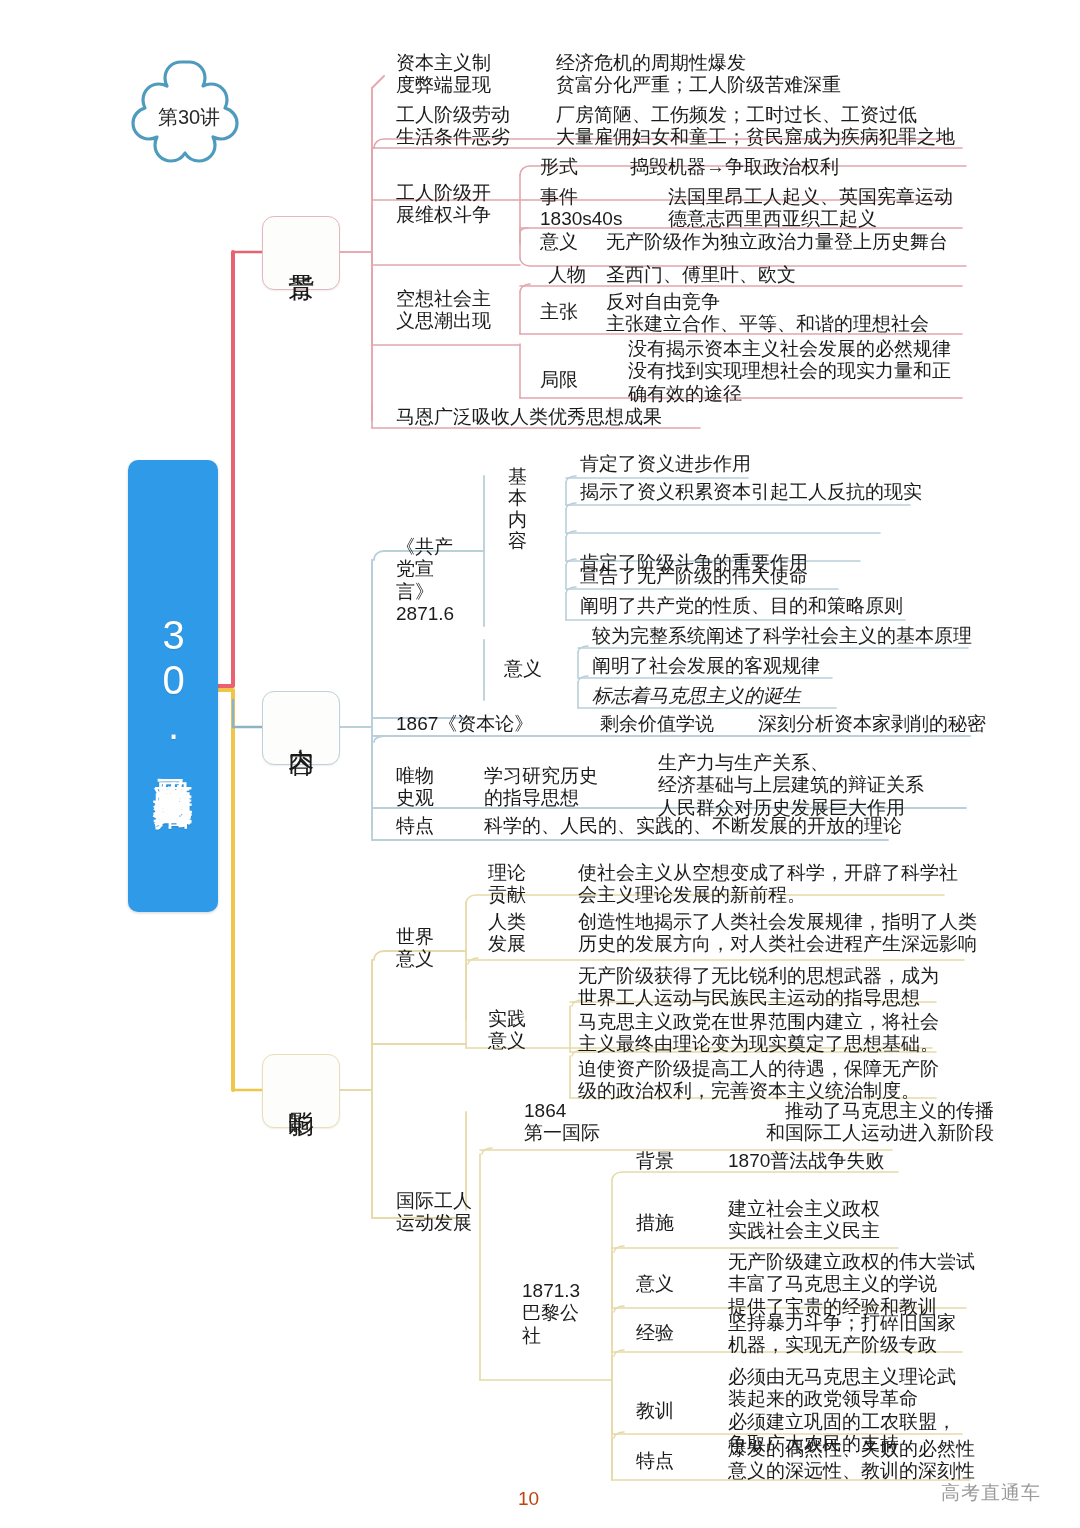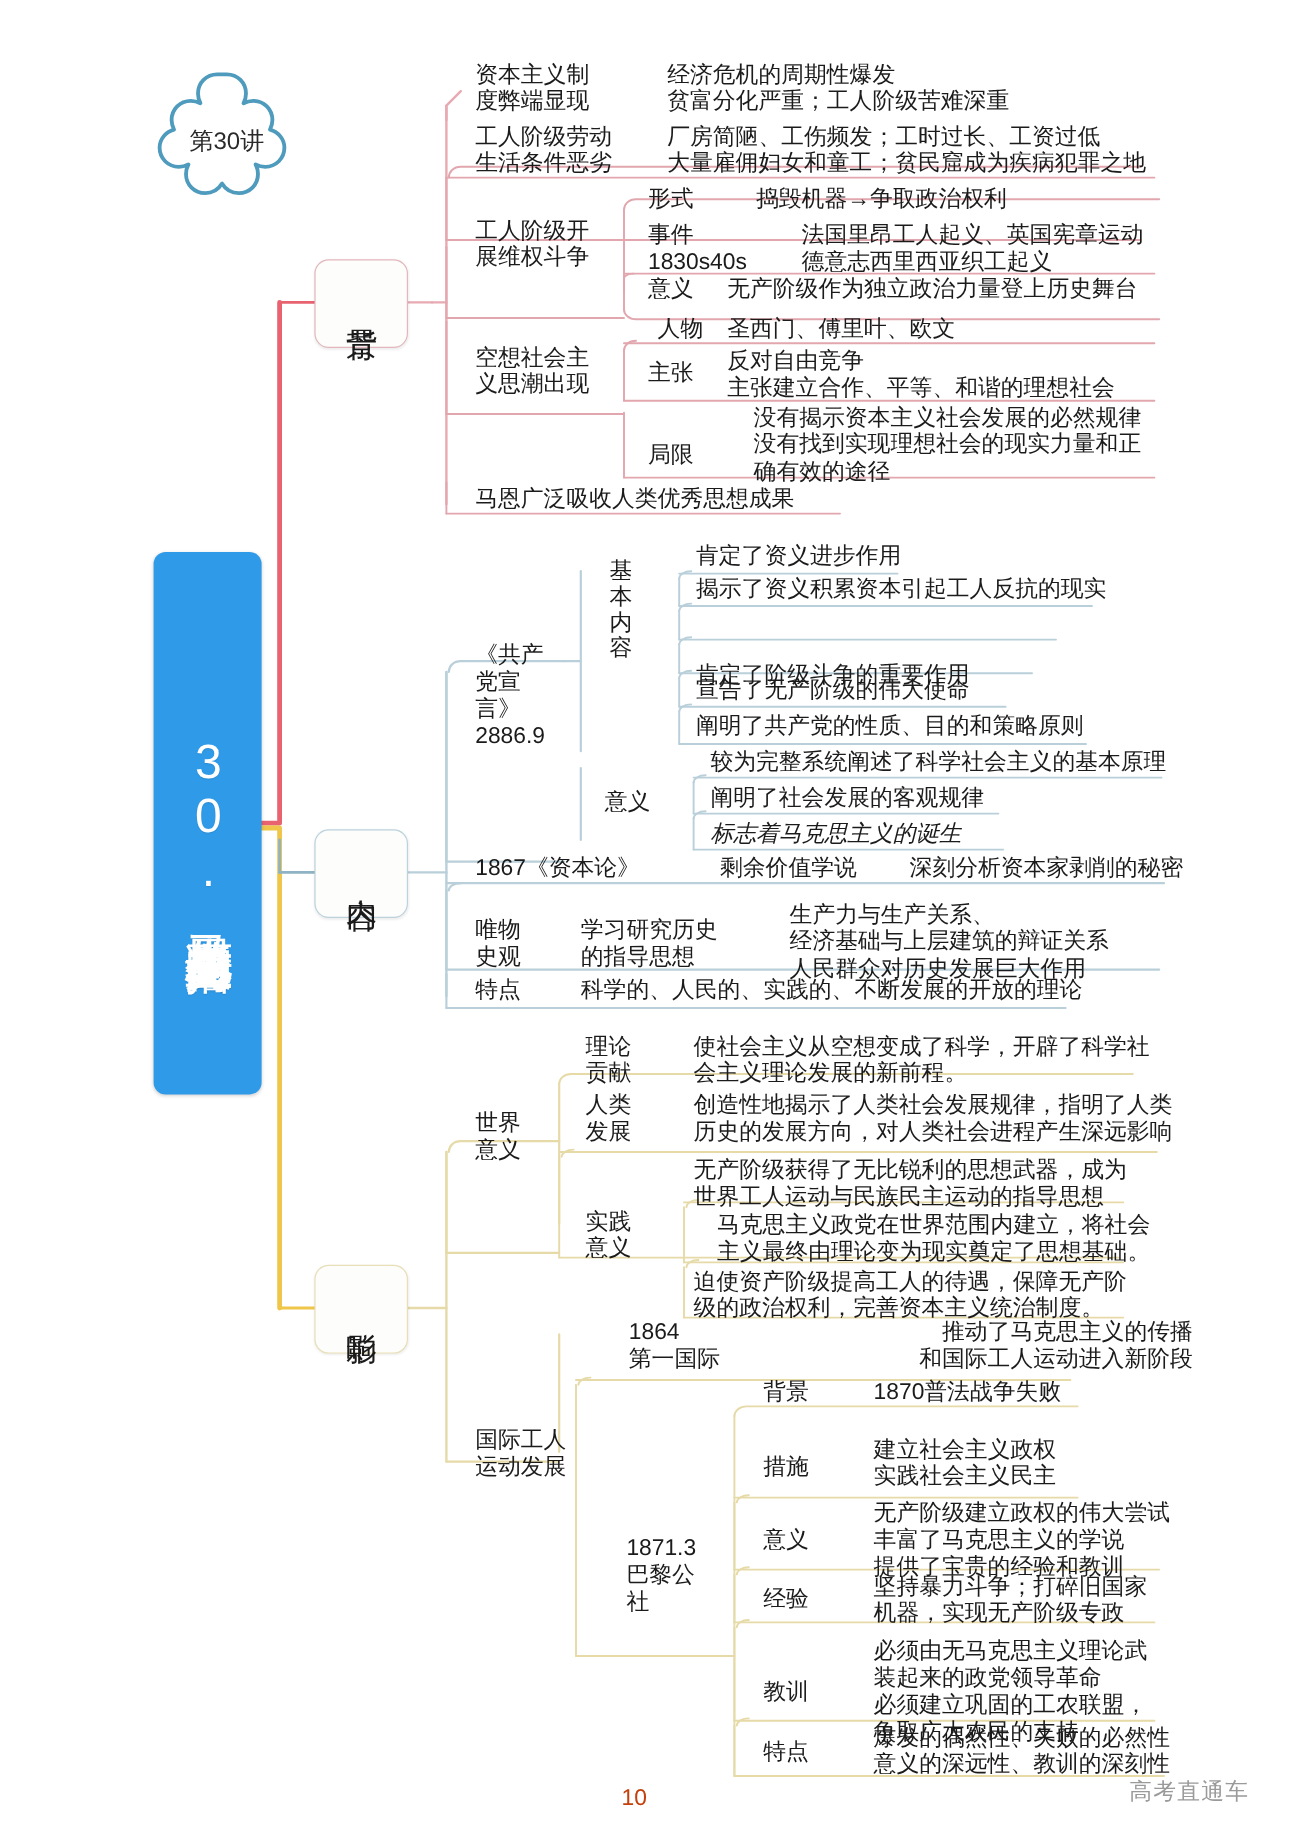--- a/index.html
+++ b/index.html
@@ -325,21 +325,21 @@
   <div class="cell c19 lft" style="left:540px;top:369px;width:110px;">局限</div>
   <div class="cell c19 lft" style="left:628px;top:338px;width:340px;">没有揭示资本主义社会发展的必然规律
 没有找到实现理想社会的现实力量和正
 确有效的途径</div>
 
   <div class="cell c19 lft" style="left:396px;top:406px;width:400px;">马恩广泛吸收人类优秀思想成果</div>
 
   <div class="cell c19 lft" style="left:396px;top:536px;width:90px;">《共产
 党宣
 言》
-2886.9</div>
+2871.6</div>
   <div class="cell c19 lft" style="left:508px;top:466px;width:32px;line-height:1.12;">基本内容</div>
 
   <div class="cell c19 lft" style="left:580px;top:453px;width:380px;">肯定了资义进步作用</div>
   <div class="cell c19 lft" style="left:580px;top:481px;width:380px;">揭示了资义积累资本引起工人反抗的现实</div>
   <div class="cell c19 lft" style="left:580px;top:552px;width:380px;">肯定了阶级斗争的重要作用</div>
   <div class="cell c19 lft" style="left:580px;top:565px;width:380px;">宣告了无产阶级的伟大使命</div>
   <div class="cell c19 lft" style="left:580px;top:595px;width:380px;">阐明了共产党的性质、目的和策略原则</div>
 
   <div class="cell c19 lft" style="left:504px;top:658px;width:60px;">意义</div>
   <div class="cell c19 lft" style="left:592px;top:625px;width:400px;">较为完整系统阐述了科学社会主义的基本原理</div>
@@ -372,21 +372,21 @@
   <div class="cell c19 lft" style="left:488px;top:911px;width:60px;">人类
 发展</div>
   <div class="cell c19 lft" style="left:578px;top:911px;width:400px;">创造性地揭示了人类社会发展规律，指明了人类
 历史的发展方向，对人类社会进程产生深远影响</div>
 
   <div class="cell c19 lft" style="left:488px;top:1008px;width:60px;">实践
 意义</div>
   <div class="cell c19 lft" style="left:578px;top:965px;width:400px;">无产阶级获得了无比锐利的思想武器，成为
 世界工人运动与民族民主运动的指导思想</div>
 
-  <div class="cell c19 lft" style="left:578px;top:1011px;width:400px;text-align:center;">马克思主义政党在世界范围内建立，将社会
+  <div class="cell c19 lft" style="left:578px;top:1011px;width:400px;">马克思主义政党在世界范围内建立，将社会
 主义最终由理论变为现实奠定了思想基础。</div>
   <div class="cell c19 lft" style="left:578px;top:1058px;width:400px;">迫使资产阶级提高工人的待遇，保障无产阶
 级的政治权利，完善资本主义统治制度。</div>
 
   <div class="cell c19 lft" style="left:396px;top:1190px;width:140px;">国际工人
 运动发展</div>
   <div class="cell c19 lft" style="left:524px;top:1100px;width:120px;">1864
 第一国际</div>
   <div class="cell c19 lft" style="left:674px;top:1100px;width:320px;text-align:right;">推动了马克思主义的传播
 和国际工人运动进入新阶段</div>

